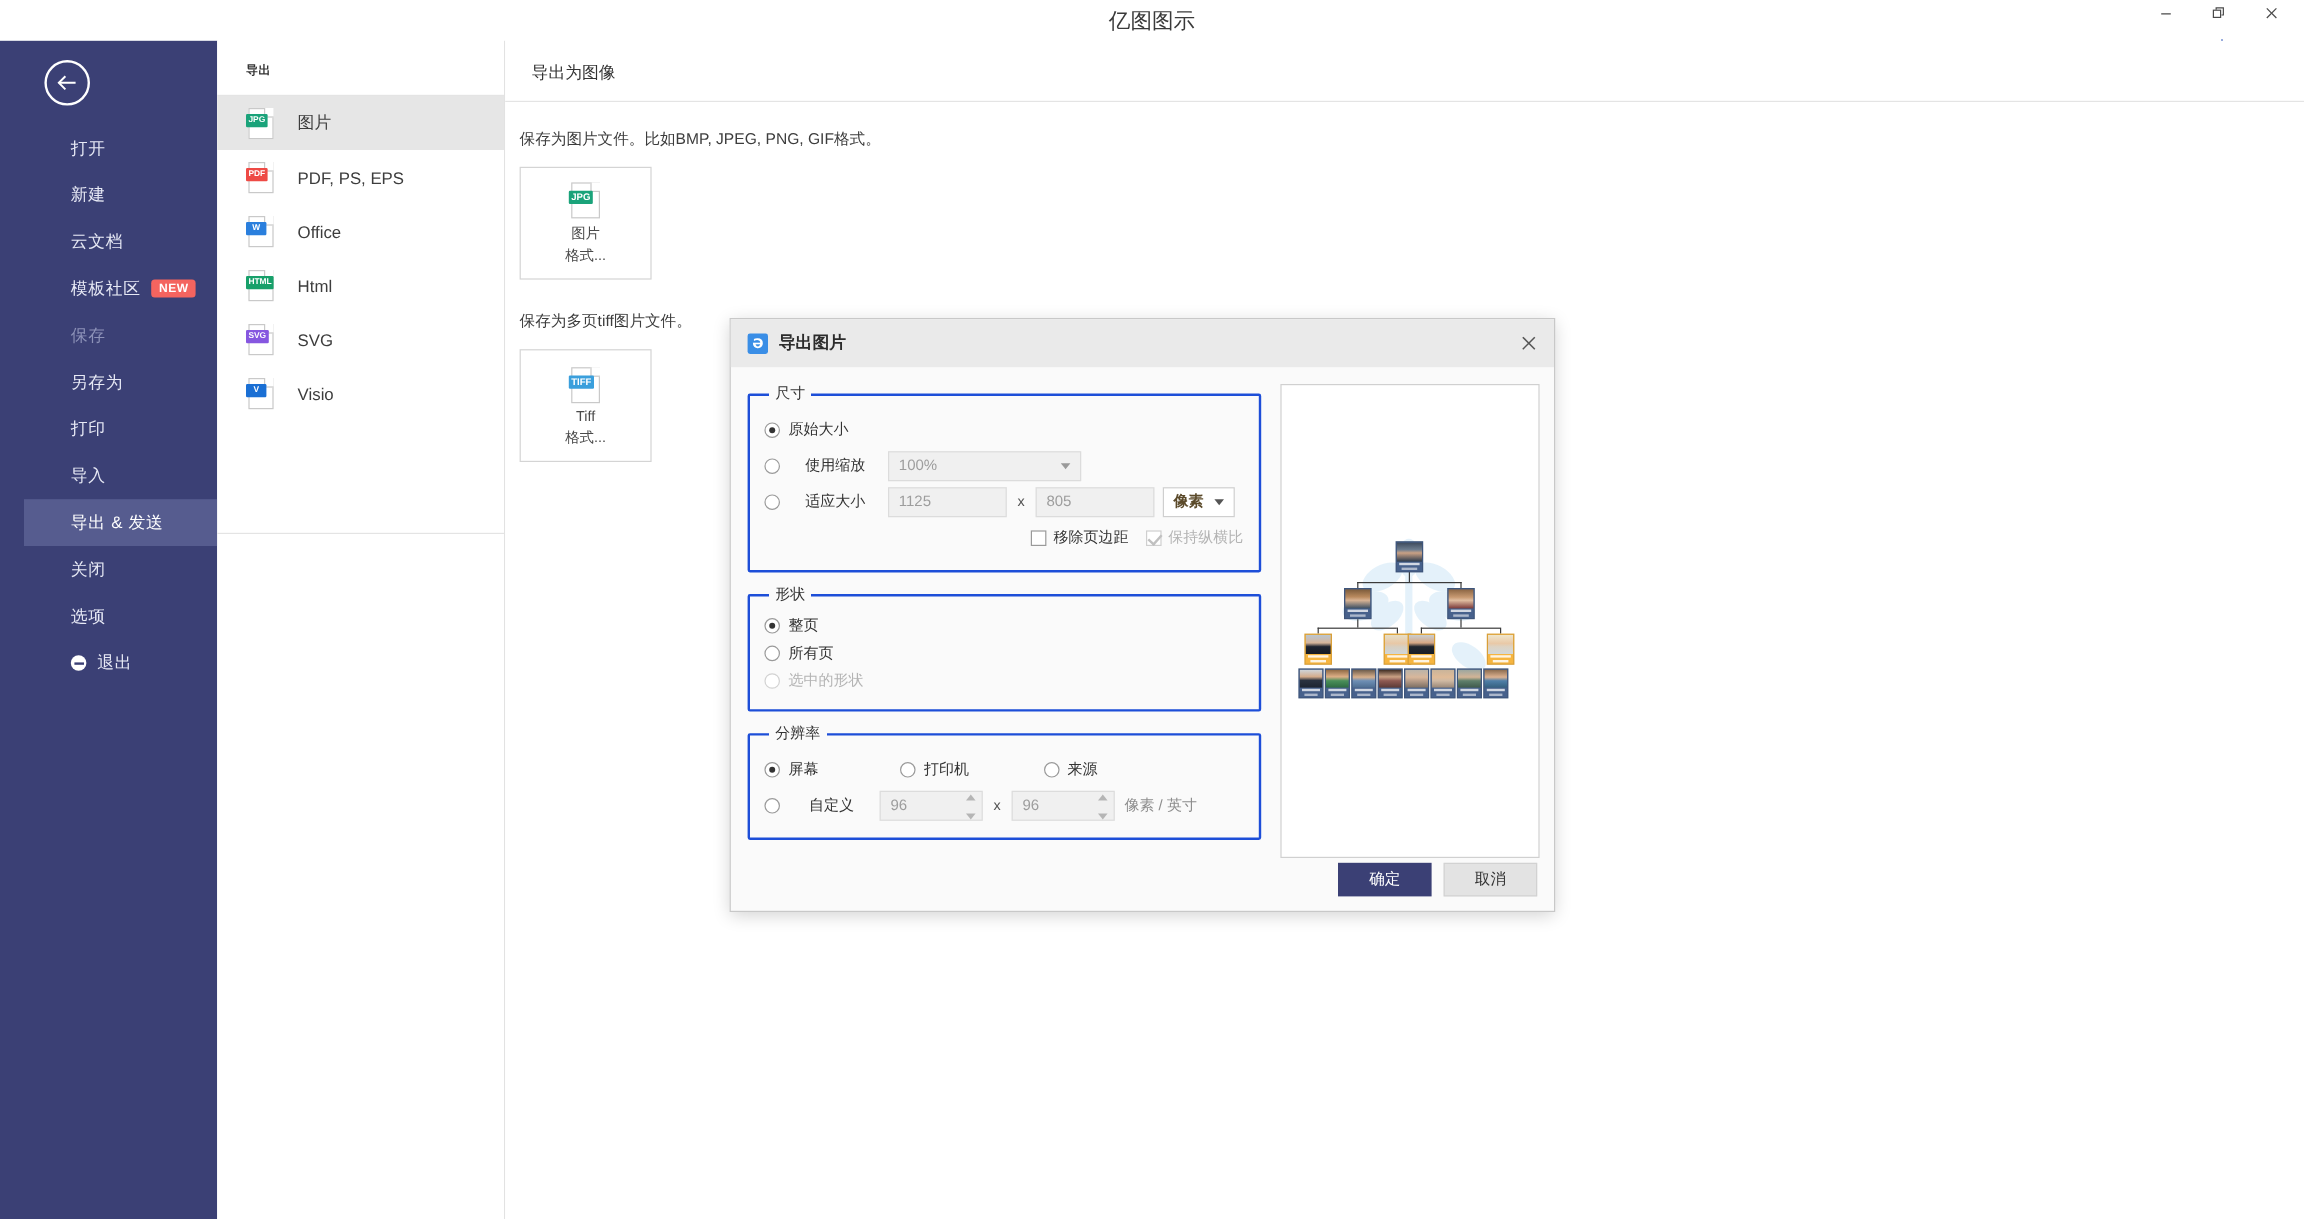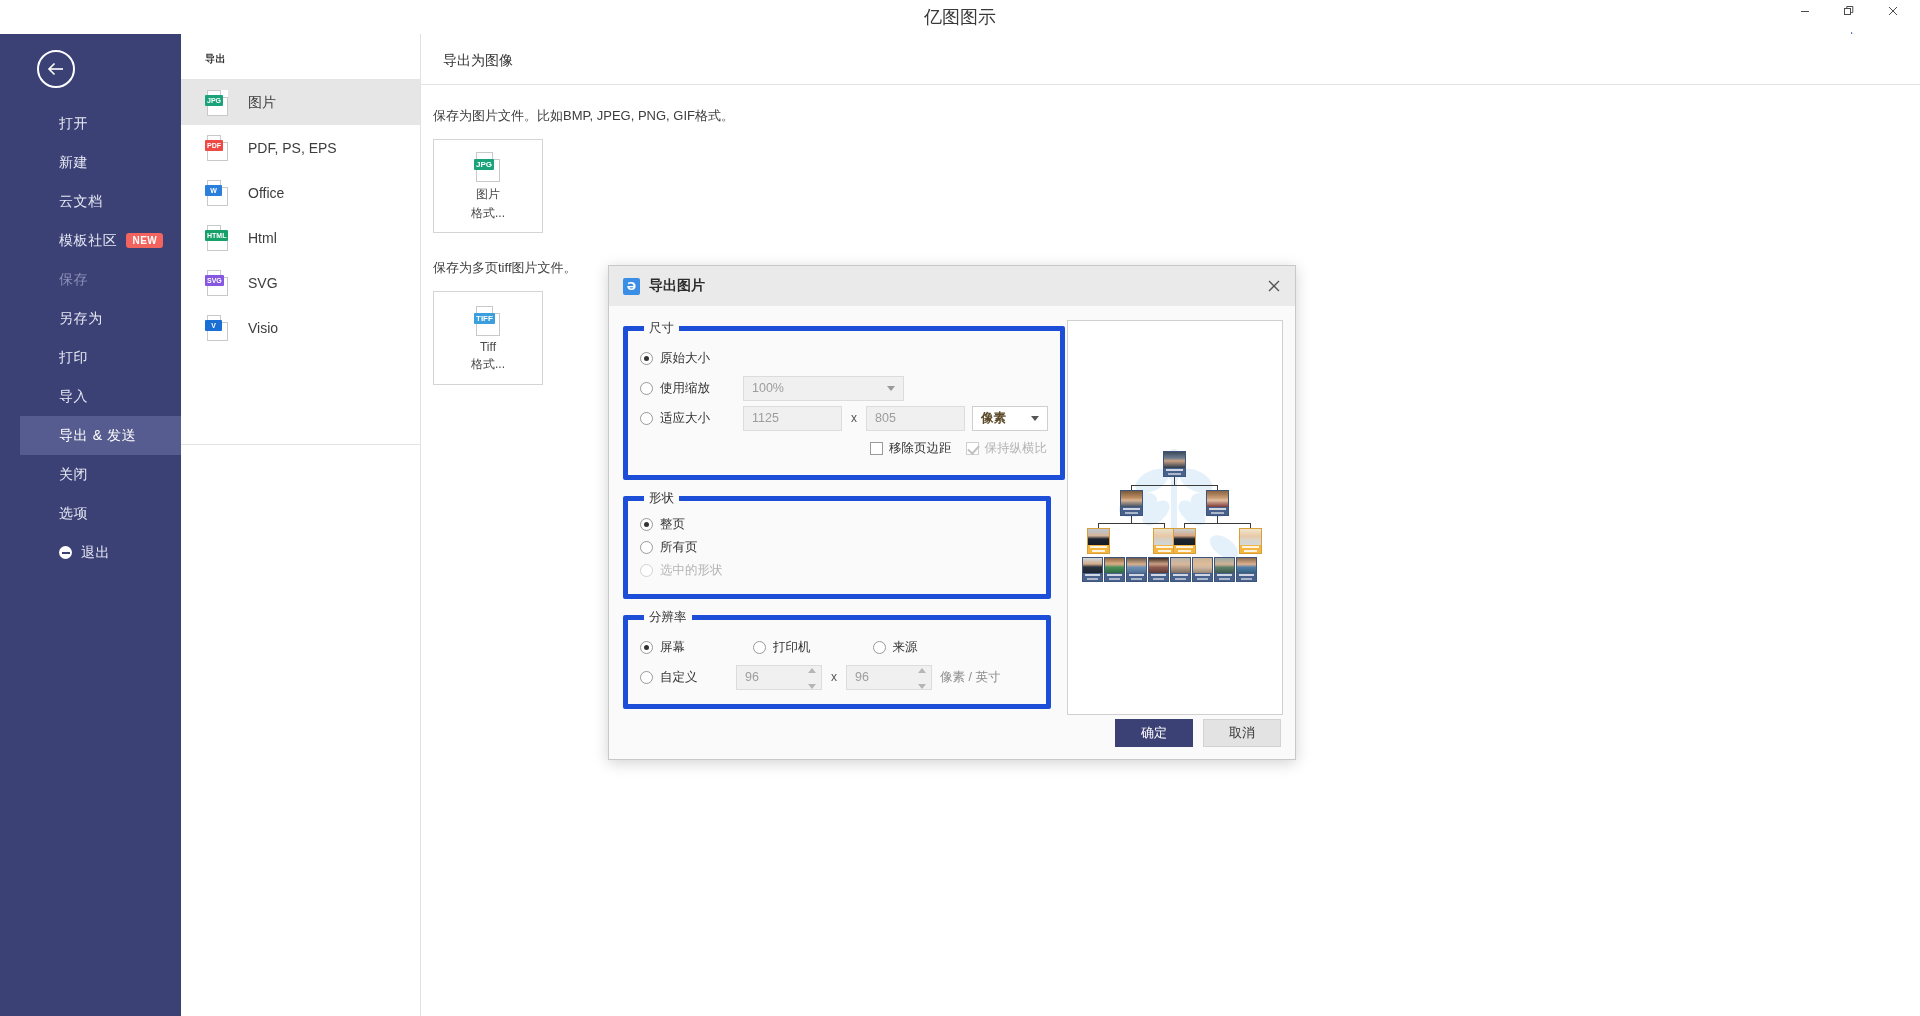--- a/index.html
+++ b/index.html
@@ -119,30 +119,30 @@
     font-family: "DejaVu Sans", sans-serif;
   }
   .dlg-title { margin-left: 9px; font-size: 14px; font-weight: bold; color: #2c2c2c; }
   .dlg-close {
     position: absolute; right: 12px; top: 11px; width: 18px; height: 18px;
     display: flex; align-items: center; justify-content: center; cursor: pointer; color: #555;
   }
   .dlg-body { position: relative; padding: 14px 14px 0 14px; height: 455px; }
 
   fieldset.grp {
-    border: 5px solid #1d4ed8; border-radius: 2px; margin: 0 0 10px 0; padding: 6px 12px 12px 12px;
+    border: 2px solid #1d4ed8; border-radius: 2px; margin: 0 0 10px 0; padding: 6px 12px 12px 12px;
   }
   fieldset.grp legend { font-size: 12.5px; color: #333; padding: 0 5px; margin-left: 4px; }
   .left-pane { position: absolute; left: 14px; top: 14px; width: 428px; }
   .right-pane {
     position: absolute; left: 458px; top: 14px; width: 216px; height: 395px;
     border: 1px solid #d0d0d0; background: #ffffff; overflow: hidden;
   }
 
-  .row { display: flex; align-items: center; height: 30px; }
+  .row { display: flex; align-items: center; height: 30px; text-align: center; }
   .radio {
     width: 13px; height: 13px; border-radius: 50%; border: 1px solid #9a9a9a; background: #fff;
     position: relative; flex: 0 0 13px; cursor: pointer;
   }
   .radio.on::after {
     content: ""; position: absolute; left: 3px; top: 3px; width: 5px; height: 5px;
     border-radius: 50%; background: #333;
   }
   .radio.dis { border-color: #d2d2d2; }
   .rlabel { font-size: 12.5px; color: #333; margin-left: 7px; }
@@ -407,21 +407,21 @@
               <span class="caret"></span>
             </span>
           </div>
 
           <div class="row">
             <span class="radio"></span>
             <span class="rlabel" style="width:78px">适应大小</span>
             <span class="inp" style="width:99px;margin-left:5px">1125</span>
             <span class="xsep">x</span>
             <span class="inp" style="width:99px">805</span>
-            <span class="sel enabled" style="width:76px;margin-left:7px">
+            <span class="sel enabled" style="width:60px;margin-left:7px">
               <span>像素</span>
               <span class="caret dark"></span>
             </span>
           </div>
 
           <div class="row" style="justify-content:flex-end;padding-right:1px">
             <span class="chk"></span>
             <span class="clabel">移除页边距</span>
             <span class="chk on dis" style="margin-left:14px"></span>
             <span class="clabel dis">保持纵横比</span>

